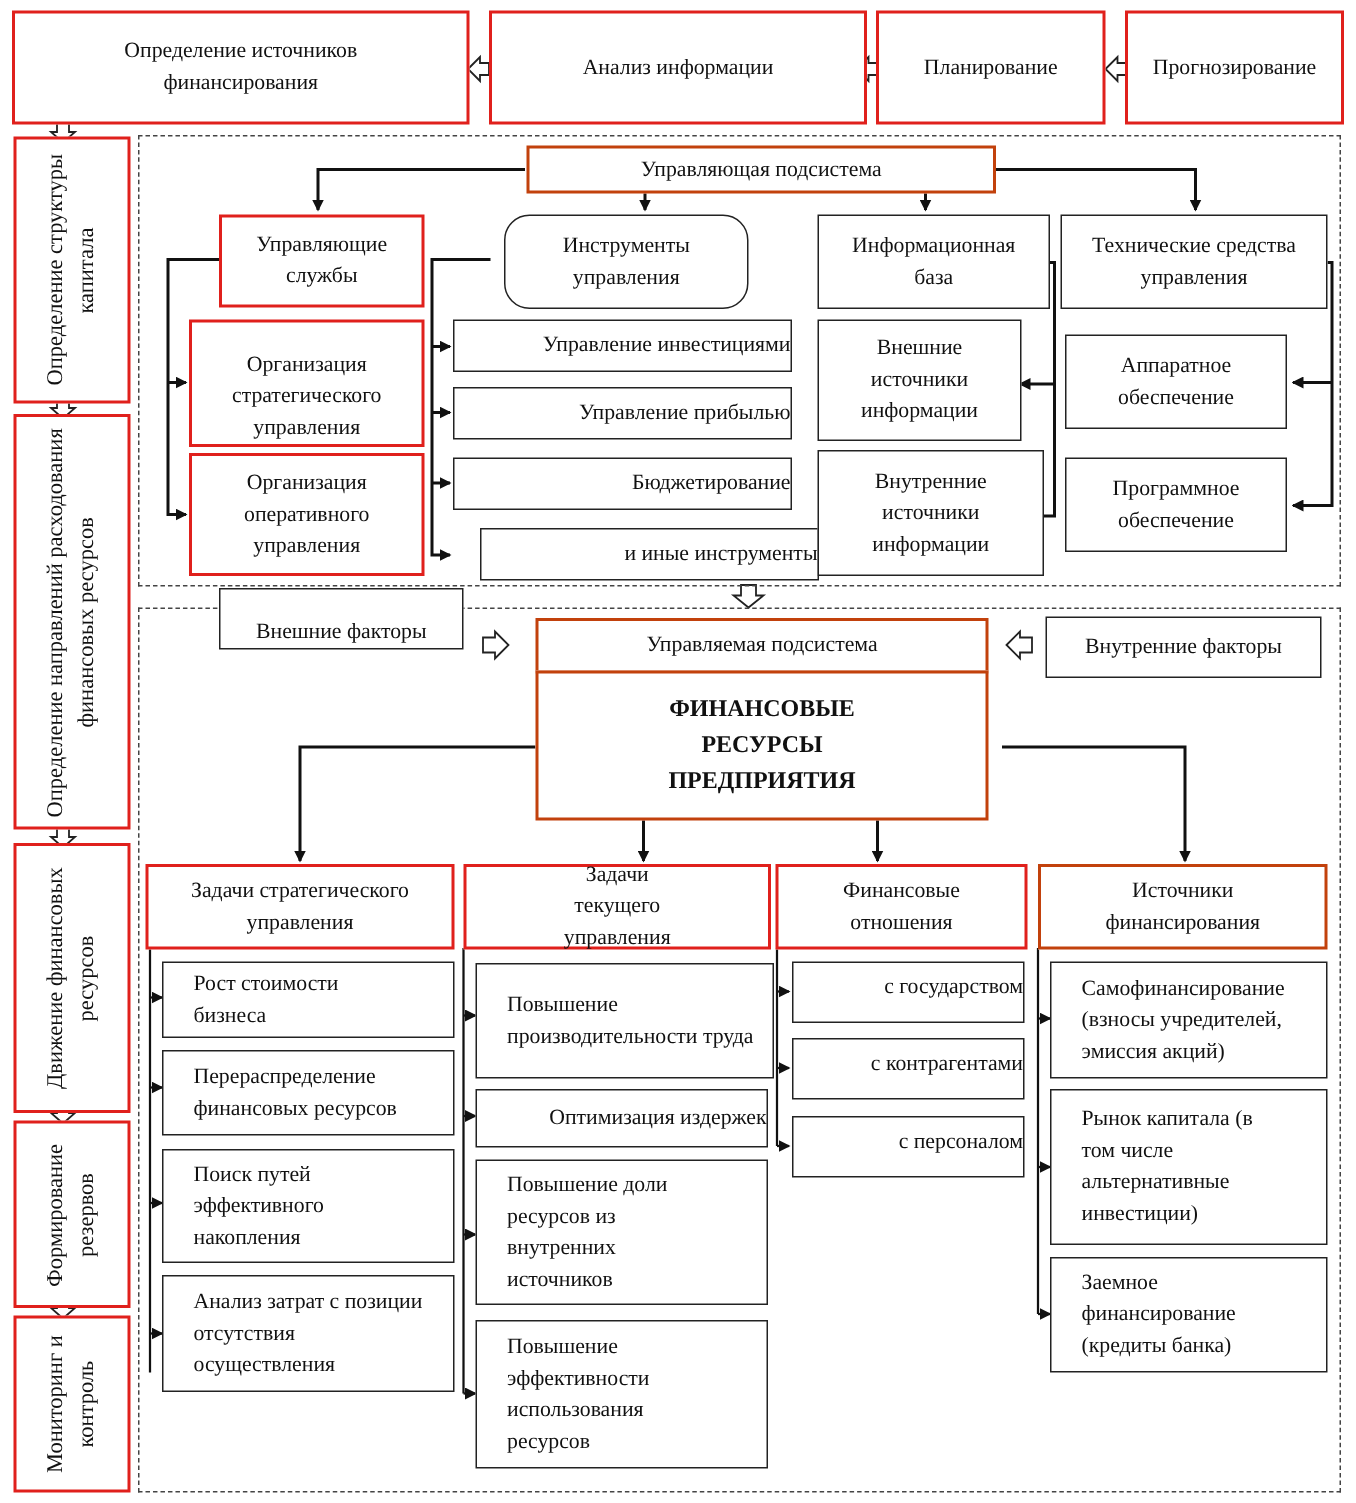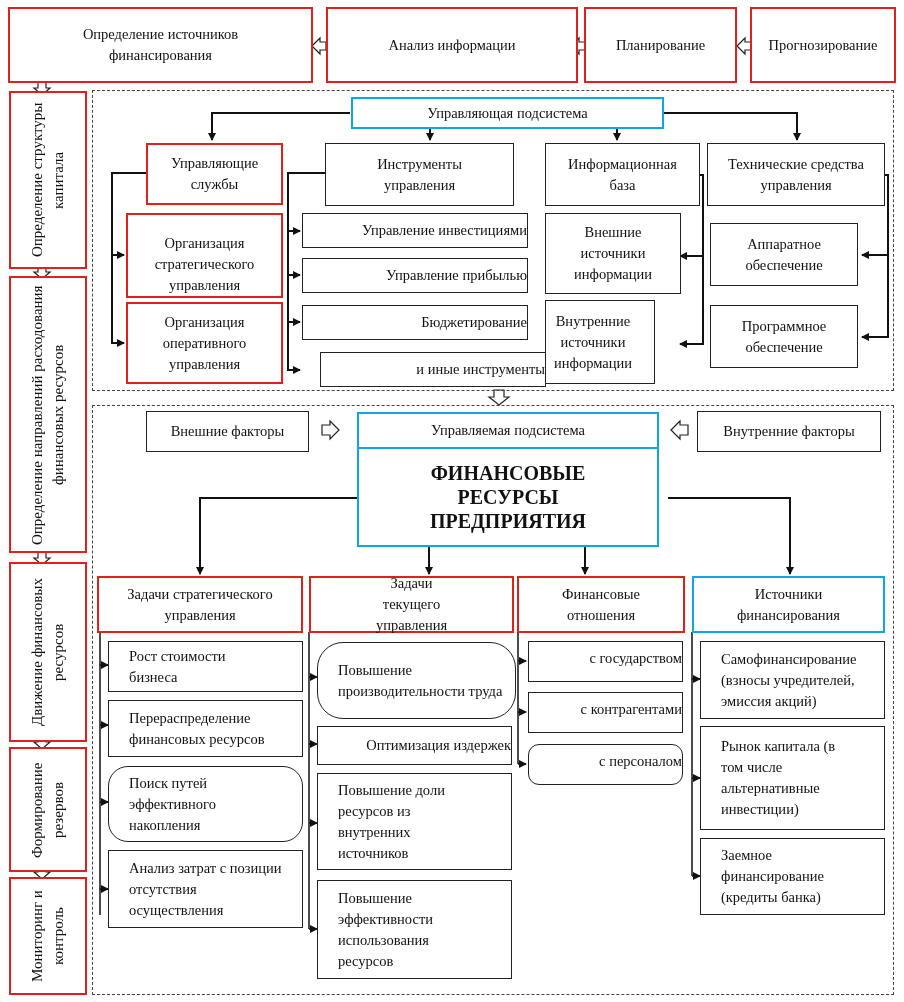--- a/index.html
+++ b/index.html
@@ -3,26 +3,26 @@
 <meta charset="utf-8">
 <style>
   html, body { margin:0; padding:0; background:#ffffff; }
   body { width:904px; height:1002px; position:relative; overflow:hidden;
          font-family:"Liberation Serif", "DejaVu Serif", serif; color:#111; }
   .box { position:absolute; box-sizing:border-box; background:#fff;
          display:flex; align-items:center; justify-content:center; text-align:center;
          font-size:14.5px; line-height:21px; }
   .red { border:2px solid #e0201c; }
   .blk { border:1.5px solid #222; }
-  .thick { border:2px solid #0ea5e9; }
+  .thick { border:2px solid #c2410c; }
   .left { justify-content:flex-end; text-align:left; padding-left:20px; }
   .vert { writing-mode:vertical-rl; transform:rotate(180deg); font-size:15px; line-height:21px; }
   .dash { position:absolute; box-sizing:border-box; border:1.5px dashed #444; }
   svg.lines { position:absolute; left:0; top:0; }
-  .bold { font-weight:bold; font-size:20px; line-height:24px; }
+  .bold { font-weight:bold; font-size:16px; line-height:24px; }
 </style>
 </head>
 <body>
 
 <svg class="lines" width="904" height="1002">
   <defs>
     <marker id="ah" markerWidth="8" markerHeight="8" refX="7" refY="4" orient="auto" markerUnits="userSpaceOnUse">
       <path d="M0,0 L8,4 L0,8 z" fill="#111"></path>
     </marker>
   </defs>
@@ -123,21 +123,21 @@
 <div class="box red" style="left:146px;top:143px;width:137px;height:62px;">
     <span style="padding:0 20px">Управляющие службы</span>
   </div>
 <div class="box red" style="left:126px;top:213px;width:157px;height:85px;align-items:flex-end;">
     <span style="padding:0 18px">Организация стратегического управления</span>
   </div>
 <div class="box red" style="left:126px;top:302px;width:157px;height:82px;">
     <span style="padding:0 22px">Организация оперативного управления</span>
   </div>
 
-<div class="box blk" style="left:325px;top:143px;width:189px;height:63px;">
+<div class="box blk" style="left:336px;top:143px;width:163px;height:63px;border-radius:17px;">
     <span style="padding:0 50px">Инструменты управления</span>
   </div>
 <div class="box blk left" style="left:302px;top:213px;width:226px;height:35px;">
     <span style="margin-left:-3px">Управление инвестициями</span>
   </div>
 <div class="box blk left" style="left:302px;top:258px;width:226px;height:35px;">
     <span style="margin-left:-3px">Управление прибылью</span>
   </div>
 <div class="box blk left" style="left:302px;top:305px;width:226px;height:35px;">
     <span style="margin-left:-3px">Бюджетирование</span>
@@ -145,35 +145,35 @@
 <div class="box blk left" style="left:320px;top:352px;width:226px;height:35px;">
     <span style="margin-left:-3px">и иные инструменты</span>
   </div>
 
 <div class="box blk" style="left:545px;top:143px;width:155px;height:63px;">
     <span style="padding:0 14px">Информационная база</span>
   </div>
 <div class="box blk" style="left:545px;top:213px;width:136px;height:81px;text-align:center;">
     <span style="padding:0 26px">Внешние источники информации</span>
   </div>
-<div class="box blk" style="left:545px;top:300px;width:110px;height:84px;justify-content:flex-end;">
+<div class="box blk" style="left:545px;top:300px;width:151px;height:84px;">
     <span style="padding:0 22px">Внутренние источники информации</span>
   </div>
 
 <div class="box blk" style="left:707px;top:143px;width:178px;height:63px;">
     <span style="padding:0 8px">Технические средства управления</span>
   </div>
 <div class="box blk" style="left:710px;top:223px;width:148px;height:63px;">
     <span style="padding:0 22px">Аппаратное обеспечение</span>
   </div>
 <div class="box blk" style="left:710px;top:305px;width:148px;height:63px;">
     <span style="padding:0 22px">Программное обеспечение</span>
   </div>
 
-<div class="box blk" style="left:146px;top:411px;width:163px;height:41px;">
+<div class="box blk" style="left:146px;top:392px;width:163px;height:41px;align-items:flex-end;">
     <span>Внешние факторы</span>
   </div>
 <div class="box thick" style="left:357px;top:412px;width:302px;height:37px;">
     <span>Управляемая подсистема</span>
   </div>
 <div class="box blk" style="left:697px;top:411px;width:184px;height:41px;">
     <span>Внутренние факторы</span>
   </div>
 <div class="box thick" style="left:357px;top:447px;width:302px;height:100px;">
     <span class="bold" style="padding:0 45px">ФИНАНСОВЫЕ РЕСУРСЫ ПРЕДПРИЯТИЯ</span>
@@ -191,47 +191,47 @@
 <div class="box thick" style="left:692px;top:576px;width:193px;height:57px;">
     <span style="padding:0 28px">Источники финансирования</span>
   </div>
 
 <div class="box blk left" style="left:108px;top:641px;width:195px;height:51px;">
     <span style="padding-right:70px">Рост стоимости бизнеса</span>
   </div>
 <div class="box blk left" style="left:108px;top:700px;width:195px;height:57px;">
     <span style="padding-right:6px">Перераспределение финансовых ресурсов</span>
   </div>
-<div class="box blk left" style="left:108px;top:766px;width:195px;height:76px;border-radius:20px;">
+<div class="box blk left" style="left:108px;top:766px;width:195px;height:76px;">
     <span style="padding-right:80px">Поиск путей эффективного накопления</span>
   </div>
 <div class="box blk left" style="left:108px;top:850px;width:195px;height:78px;">
     <span style="padding-right:12px">Анализ затрат с позиции отсутствия осуществления</span>
   </div>
 
-<div class="box blk left" style="left:317px;top:642px;width:199px;height:77px;border-radius:26px;">
+<div class="box blk left" style="left:317px;top:642px;width:199px;height:77px;">
     <span style="padding-right:10px">Повышение производительности труда</span>
   </div>
 <div class="box blk left" style="left:317px;top:726px;width:195px;height:39px;">
     <span>Оптимизация издержек</span>
   </div>
 <div class="box blk left" style="left:317px;top:773px;width:195px;height:97px;">
     <span style="padding-right:50px">Повышение доли ресурсов из внутренних источников</span>
   </div>
 <div class="box blk left" style="left:317px;top:880px;width:195px;height:99px;">
     <span style="padding-right:60px">Повышение эффективности использования ресурсов</span>
   </div>
 
 <div class="box blk left" style="left:528px;top:641px;width:155px;height:41px;">
     <span style="margin-top:-6px;margin-left:-4px">с государством</span>
   </div>
 <div class="box blk left" style="left:528px;top:692px;width:155px;height:41px;">
     <span style="margin-top:-6px;margin-left:-4px">с контрагентами</span>
   </div>
-<div class="box blk left" style="left:528px;top:744px;width:155px;height:41px;border-radius:11px;">
+<div class="box blk left" style="left:528px;top:744px;width:155px;height:41px;">
     <span style="margin-top:-6px;margin-left:-4px">с персоналом</span>
   </div>
 
 <div class="box blk left" style="left:700px;top:641px;width:185px;height:78px;">
     <span style="padding-right:6px">Самофинансирование (взносы учредителей, эмиссия акций)</span>
   </div>
 <div class="box blk left" style="left:700px;top:726px;width:185px;height:104px;">
     <span style="padding-right:40px">Рынок капитала (в том числе альтернативные инвестиции)</span>
   </div>
 <div class="box blk left" style="left:700px;top:838px;width:185px;height:77px;">

